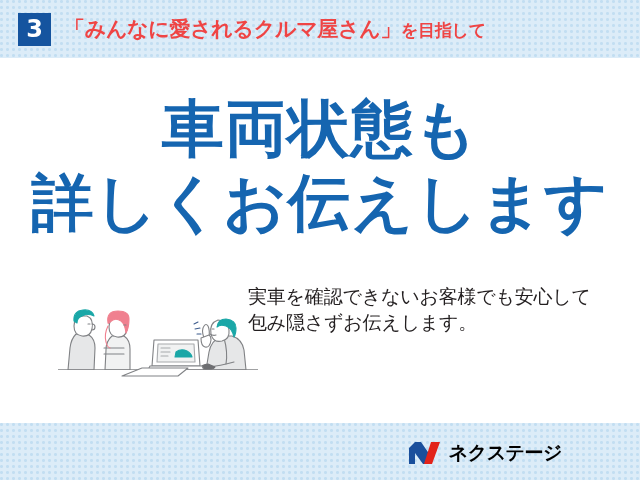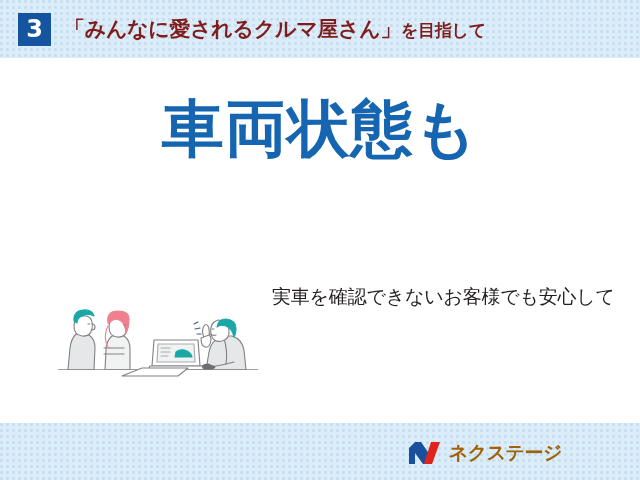--- a/index.html
+++ b/index.html
@@ -46,21 +46,21 @@
     color:#ffffff;
     font-size:24px;
     font-weight:bold;
     line-height:1;
     font-family:"DejaVu Sans", sans-serif;
     letter-spacing:0;
   }
 
   #header-title {
     margin-left:13px;
-    color:#7f1d1d;
+    color:#ef4444;
     font-weight:bold;
     white-space:nowrap;
     font-family:"DejaVu Sans", sans-serif;
   }
   #header-title .big   { font-size:21px; letter-spacing:-0.3px; }
   #header-title .small { font-size:17px; letter-spacing:-0.3px; }
 
   
   #headline {
     position:absolute; left:0; top:92px;
@@ -82,21 +82,21 @@
   #illus {
     position:absolute;
     left:58px; top:276px;
     width:200px; height:112px;
   }
   #illus svg { display:block; width:200px; height:112px; }
 
   
   #body-copy {
     position:absolute;
-    left:272px; top:283px;
+    left:248px; top:283px;
     width:350px;
     color:#231f20;
     font-family:"DejaVu Sans", sans-serif;
   }
   #body-copy .bline {
     display:block;
     font-size:19px;
     line-height:26px;
     white-space:nowrap;
     letter-spacing:-0.2px;
@@ -107,21 +107,21 @@
 
   #footer-logo {
     position:absolute;
     right:78px; top:440px;
     display:flex; align-items:center;
     height:26px;
   }
   #logo-mark { width:34px; height:24px; display:block; flex:none; }
   #logo-text {
     margin-left:7px;
-    color:#a16207;
+    color:#000000;
     font-size:19px;
     font-weight:bold;
     letter-spacing:-0.5px;
     font-family:"DejaVu Sans", sans-serif;
     white-space:nowrap;
   }
 </style>
 </head>
 <body>
 
@@ -133,20 +133,21 @@
     <div id="badge">
       <span id="badge-num">3</span>
     </div>
     <div id="header-title">
       <span class="big">「みんなに愛されるクルマ屋さん」</span><span class="small">を目指して</span>
     </div>
   </div>
 
   <div id="headline">
     <span class="hline">車両状態も</span>
+    <span class="hline">詳しくお伝えします</span>
   </div>
 
   <div id="illus">
     <svg viewBox="0 0 200 112" xmlns="http://www.w3.org/2000/svg">
       <g fill="none" stroke="#808285" stroke-width="1.1" stroke-linecap="round" stroke-linejoin="round">
 
         <path d="M18 58 q-5 5 -6 14 l-2 22 h26 l1 -22 q0 -9 -6 -13 z" fill="#e6e7e8"></path>
         <path d="M25 40 q-9 1 -9 10 q0 9 8 10 q8 1 10 -7 q2 -10 -5 -13 z" fill="#ffffff"></path>
         <path d="M16 45 q-1 -10 9 -11 q9 -1 11 6 q-6 -3 -12 0 q-5 2 -5 7 z" fill="#1aa7a7" stroke="#1aa7a7"></path>
         <path d="M34 48 q3 0 3 3 q0 3 -3 3"></path>
@@ -182,20 +183,21 @@
 
         <path d="M0 94 l200 0" stroke-width="1.3"></path>
         <path d="M0 94 l0 12 l200 0 l0 -12" fill="#ffffff" stroke="none"></path>
         <path d="M64 100 l20 -8 l46 0 l-10 8 z" fill="#ffffff"></path>
       </g>
     </svg>
   </div>
 
   <div id="body-copy">
     <span class="bline">実車を確認できないお客様でも安心して</span>
+    <span class="bline">包み隠さずお伝えします。</span>
   </div>
 
   <div class="dotband" id="footer"></div>
 
   <div id="footer-logo">
     <svg id="logo-mark" viewBox="0 0 34 24" xmlns="http://www.w3.org/2000/svg">
       <path d="M1 23 L1 7 L7 1 L13 1 L22 14 L22 23 L15 23 L7 12 L7 23 Z" fill="#1a4f9c"></path>
       <path d="M23 1 L32 1 L24 23 L16 23 Z" fill="#e2231a"></path>
     </svg>
     <span id="logo-text">ネクステージ</span>

